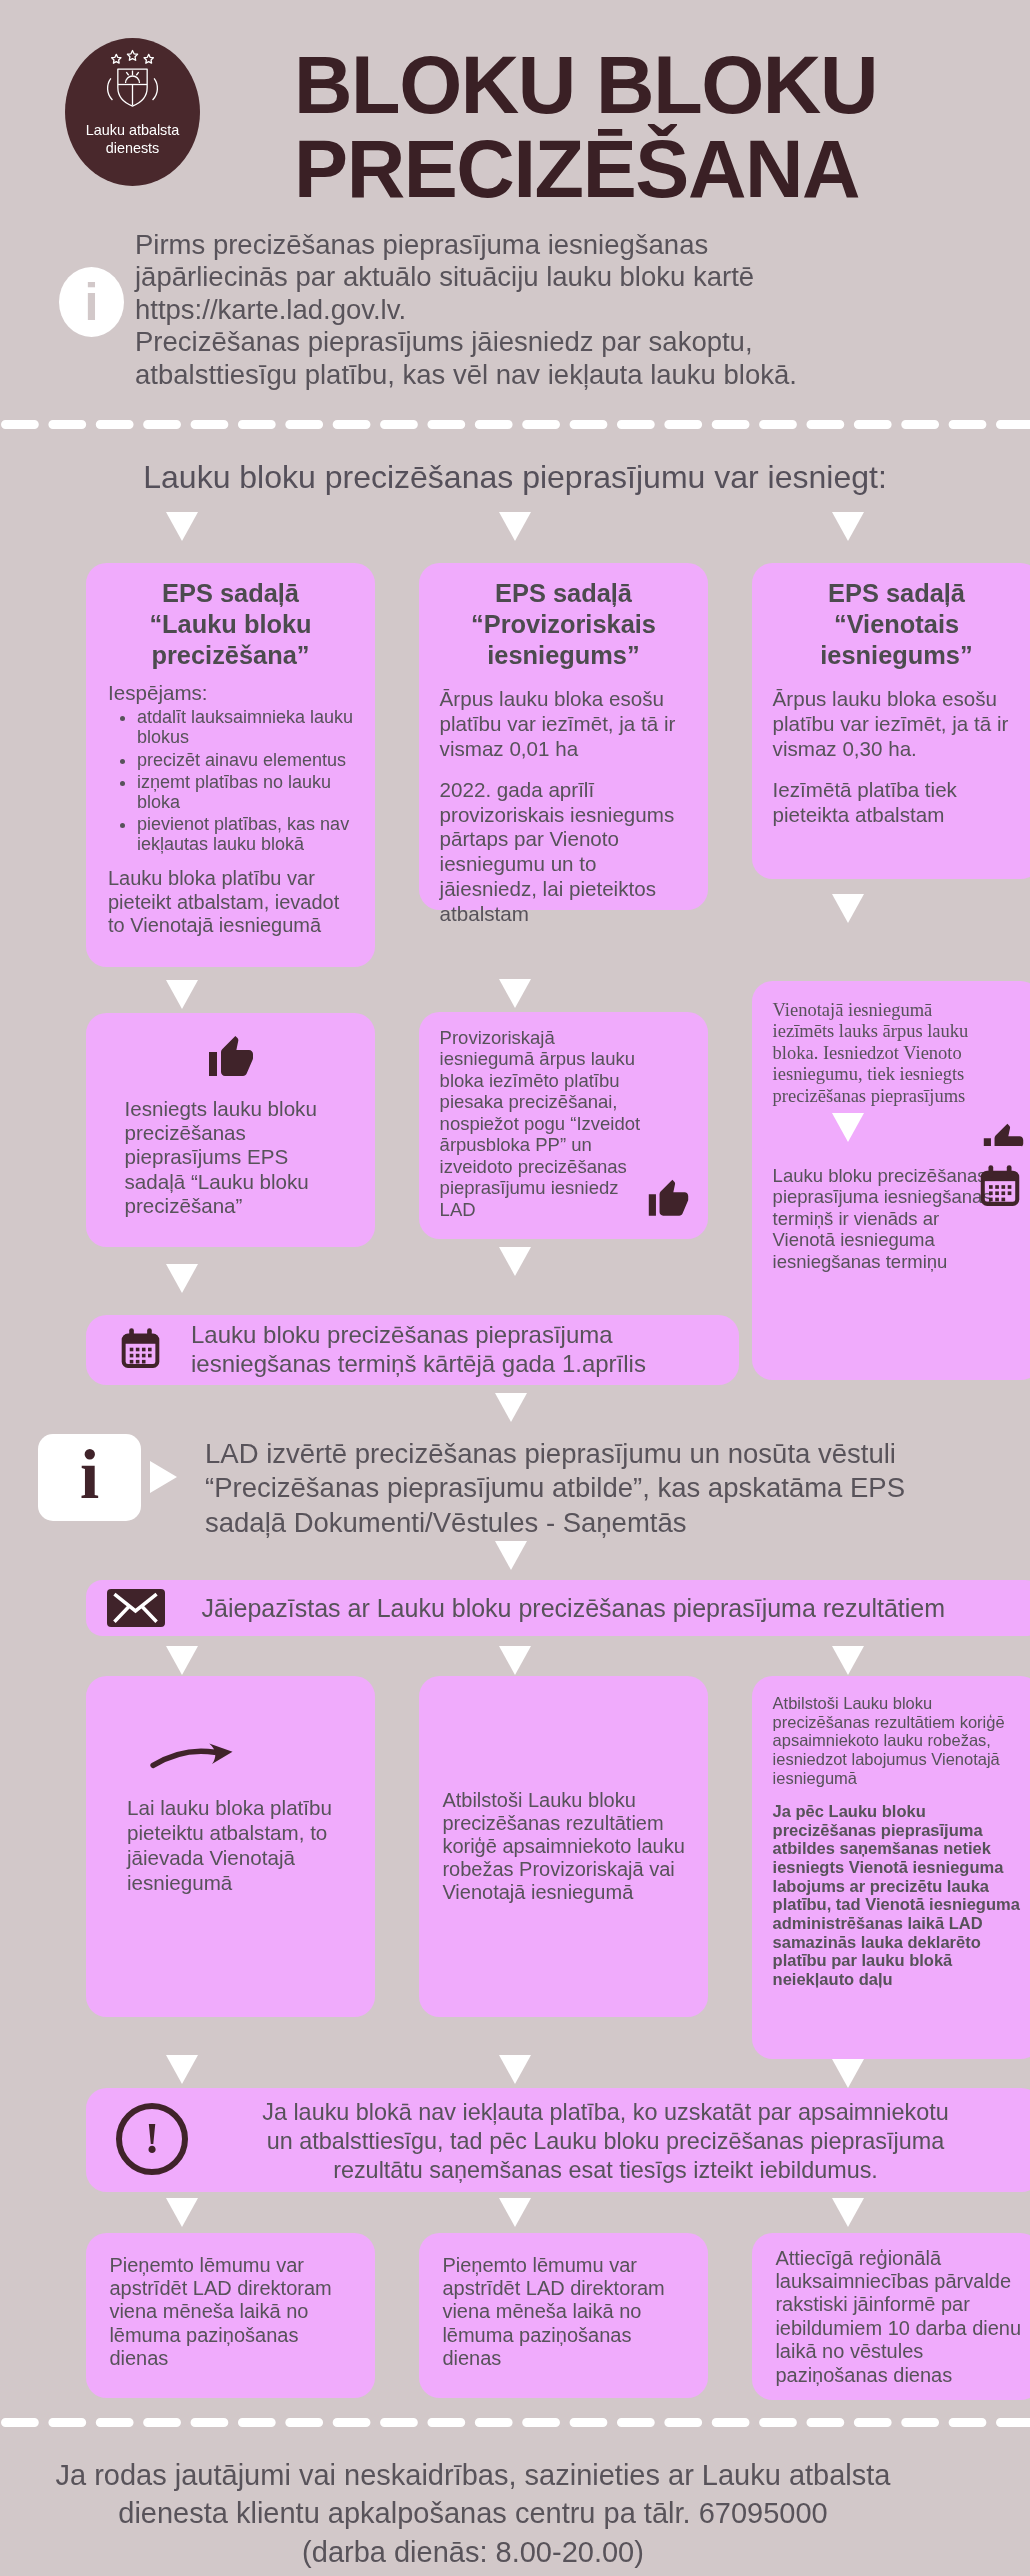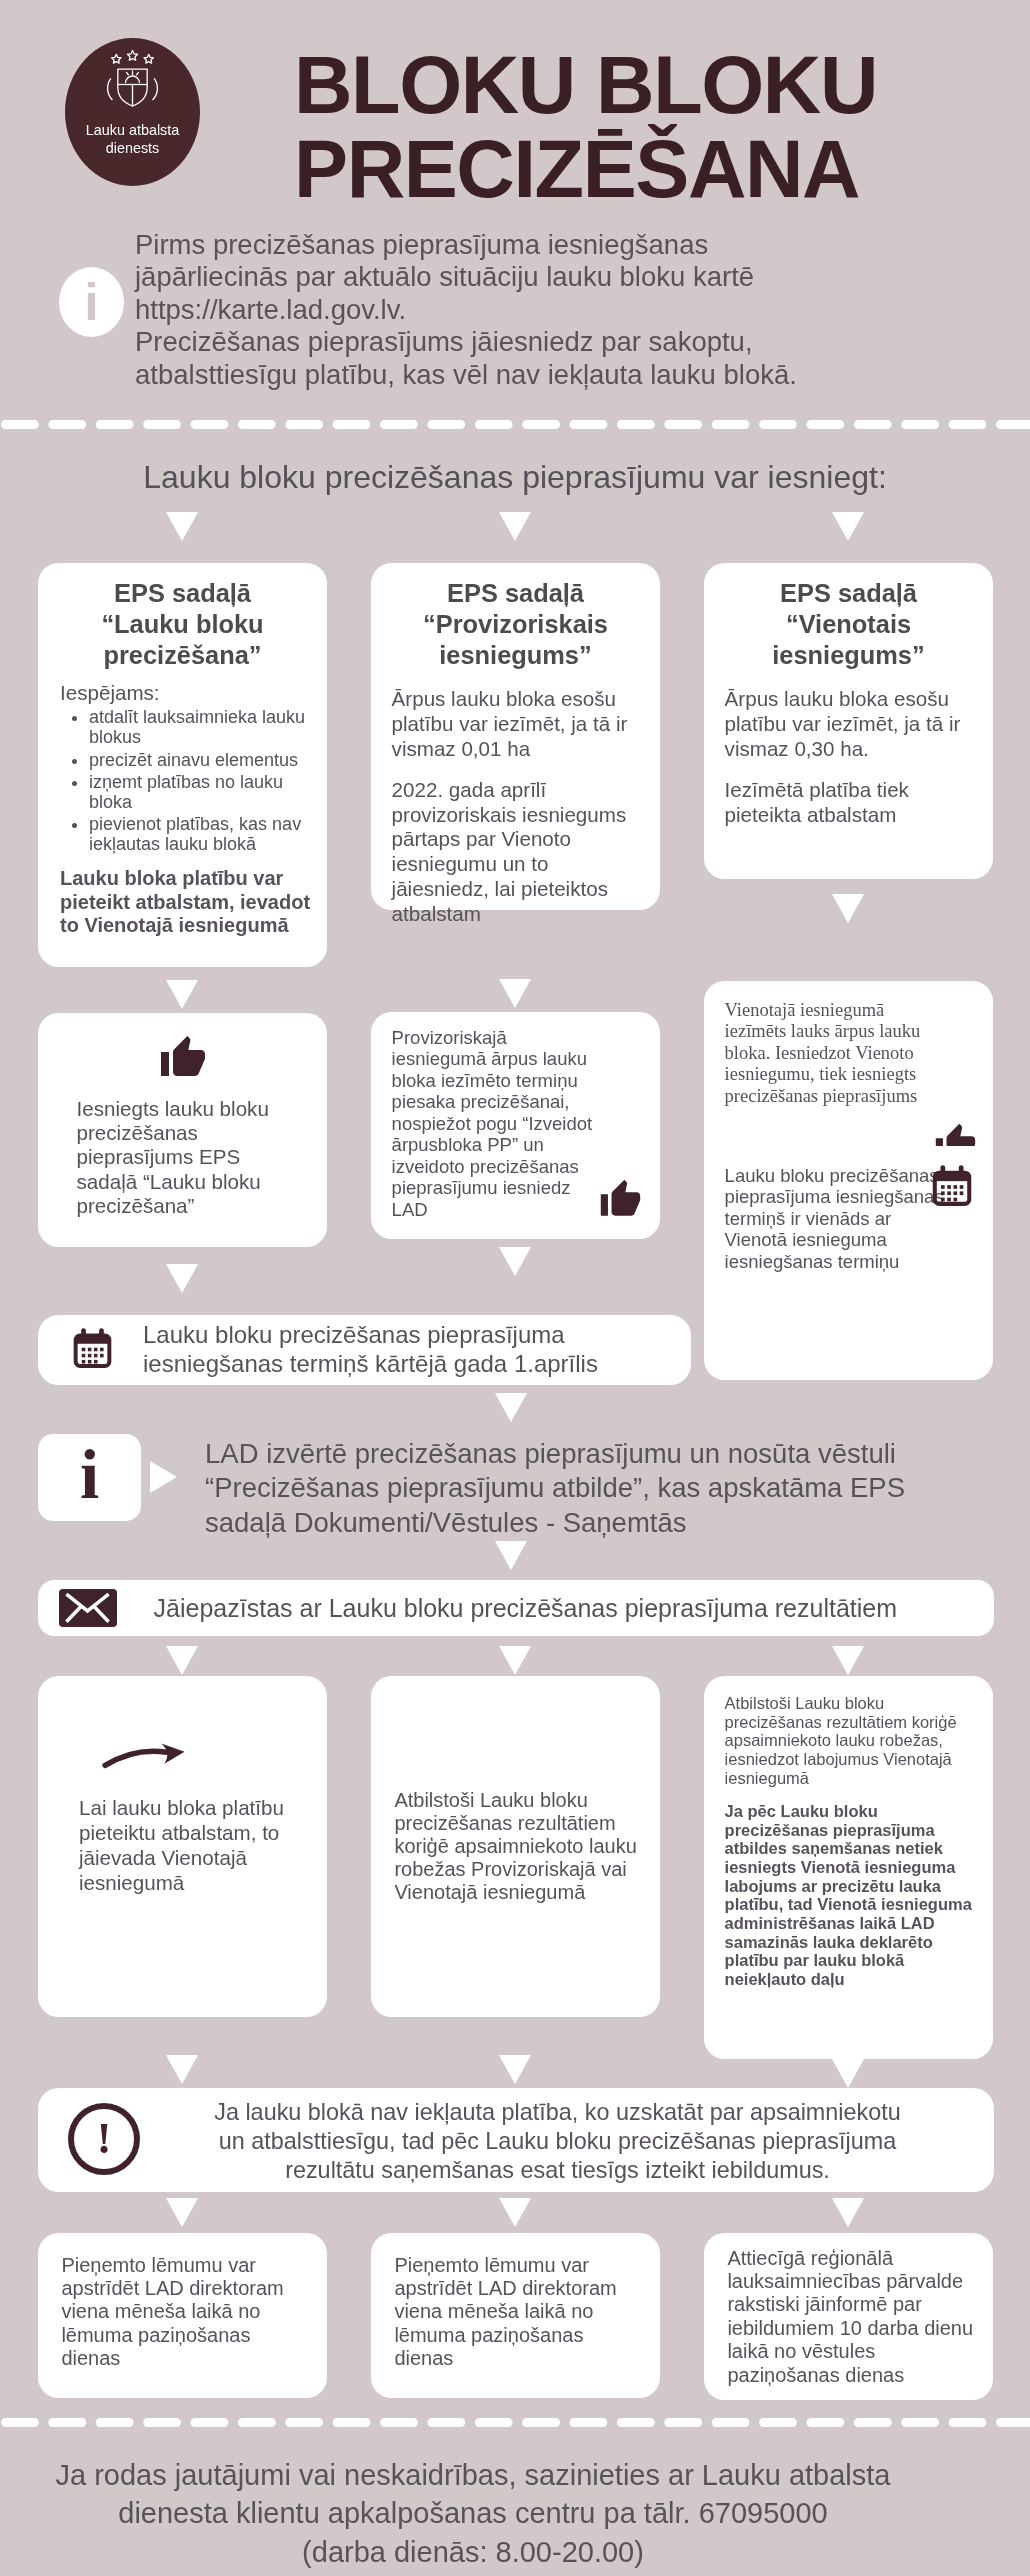--- a/index.html
+++ b/index.html
@@ -1,20 +1,20 @@
 <!DOCTYPE html>
 <html style="font-size:11px"><head>
 <meta charset="utf-8">
 <style>
   html,body{margin:0;padding:0;background:#b9b0b1;}
   .page{position:relative;width:1030px;height:2576px;background:#d2c8c9;
         font-family:"Liberation Sans",sans-serif;overflow:hidden;}
   .abs{position:absolute;}
   .pre{white-space:pre-line;}
-  .box{position:absolute;background:#ffffff;border-radius:20.6px;}
+  .box{position:absolute;background:#f0abfc;border-radius:20.6px;margin-left:48px;}
   .tri{position:absolute;width:0;height:0;border-left:16.5px solid transparent;
        border-right:16.5px solid transparent;border-top:29px solid #ffffff;}
   .tri-right{position:absolute;width:0;height:0;border-top:16.5px solid transparent;
        border-bottom:16.5px solid transparent;border-left:27.5px solid #ffffff;}
   .dash-line{position:absolute;left:0;width:1030px;height:11px;}
 
   
   #logo{left:65px;top:38px;width:135px;height:148px;border-radius:50%;
         background:#49282c;display:flex;flex-direction:column;align-items:center;}
   #logo svg{width:81px;height:71px;margin-top:11px;flex:none;}
@@ -33,21 +33,21 @@
 
   .btitle{font-weight:700;font-size:25.4px;line-height:1.22;color:#4c4b4e;text-align:center;
           margin:15px 5.5px 0;white-space:pre-line;}
   .bodytx{color:#57525a;}
 
   
   #box-a{left:38px;top:563px;width:289px;height:404px;}
   #box-a .lintro{font-size:20.6px;margin:9.6px 13.7px 0 22px;}
   #box-a ul{margin:2.7px 9.6px 0 0;padding-left:51px;}
   #box-a li{font-size:18px;line-height:1.12;margin-top:2.1px;}
-  #box-a .note{font-size:20px;line-height:1.18;margin:12.4px 16.5px 0 22px;font-weight:bold;}
+  #box-a .note{font-size:20px;line-height:1.18;margin:12.4px 16.5px 0 22px;}
   #box-b{left:371px;top:563px;width:289px;height:347px;}
   #box-b p, #box-c p{font-size:20.6px;line-height:1.2;margin:16.5px 16.5px 0 20.6px;}
   #box-c{left:704px;top:563px;width:289px;height:316px;}
 
   
   #box-d{left:38px;top:1013px;width:289px;height:234px;text-align:center;}
   #box-d .icon{margin-top:20.6px;}
   #box-d p{font-size:20.6px;line-height:1.17;margin:13.7px auto 0;width:212px;text-align:left;}
   #box-e{left:371px;top:1012px;width:289px;height:227px;}
   #box-e p{font-size:18.5px;line-height:1.16;margin:15px 0 0 20.6px;width:207px;}
@@ -189,21 +189,21 @@
   <div class="box" id="box-d">
     <div class="icon">
       <svg width="48" height="48" viewBox="0 0 24 24" fill="#40232a">
           <path d="M1 21h4V9H1v12zm22-11c0-1.1-.9-2-2-2h-6.31l.95-4.57.03-.32c0-.41-.17-.79-.44-1.06L14.17 1 7.59 7.59C7.22 7.95 7 8.45 7 9v10c0 1.1.9 2 2 2h9c.83 0 1.54-.5 1.84-1.22l3.02-7.05c.09-.23.14-.47.14-.73v-2z"></path>
         </svg>
     </div>
     <p class="bodytx">Iesniegts lauku bloku precizēšanas pieprasījums EPS sadaļā “Lauku bloku precizēšana”</p>
   </div>
 
   <div class="box" id="box-e">
-    <p class="bodytx">Provizoriskajā iesniegumā ārpus lauku bloka iezīmēto termiņu piesaka precizēšanai, nospiežot pogu “Izveidot ārpusbloka PP” un izveidoto precizēšanas pieprasījumu iesniedz LAD</p>
+    <p class="bodytx">Provizoriskajā iesniegumā ārpus lauku bloka iezīmēto platību piesaka precizēšanai, nospiežot pogu “Izveidot ārpusbloka PP” un izveidoto precizēšanas pieprasījumu iesniedz LAD</p>
     <div class="icon">
       <svg width="43" height="43" viewBox="0 0 24 24" fill="#40232a">
           <path d="M1 21h4V9H1v12zm22-11c0-1.1-.9-2-2-2h-6.31l.95-4.57.03-.32c0-.41-.17-.79-.44-1.06L14.17 1 7.59 7.59C7.22 7.95 7 8.45 7 9v10c0 1.1.9 2 2 2h9c.83 0 1.54-.5 1.84-1.22l3.02-7.05c.09-.23.14-.47.14-.73v-2z"></path>
         </svg>
     </div>
   </div>
 
   <div class="box" id="box-f">
     <p class="bodytx">Vienotajā iesniegumā iezīmēts lauks ārpus lauku bloka. Iesniedzot Vienoto iesniegumu, tiek iesniegts precizēšanas pieprasījums</p>
     <div class="icon">

